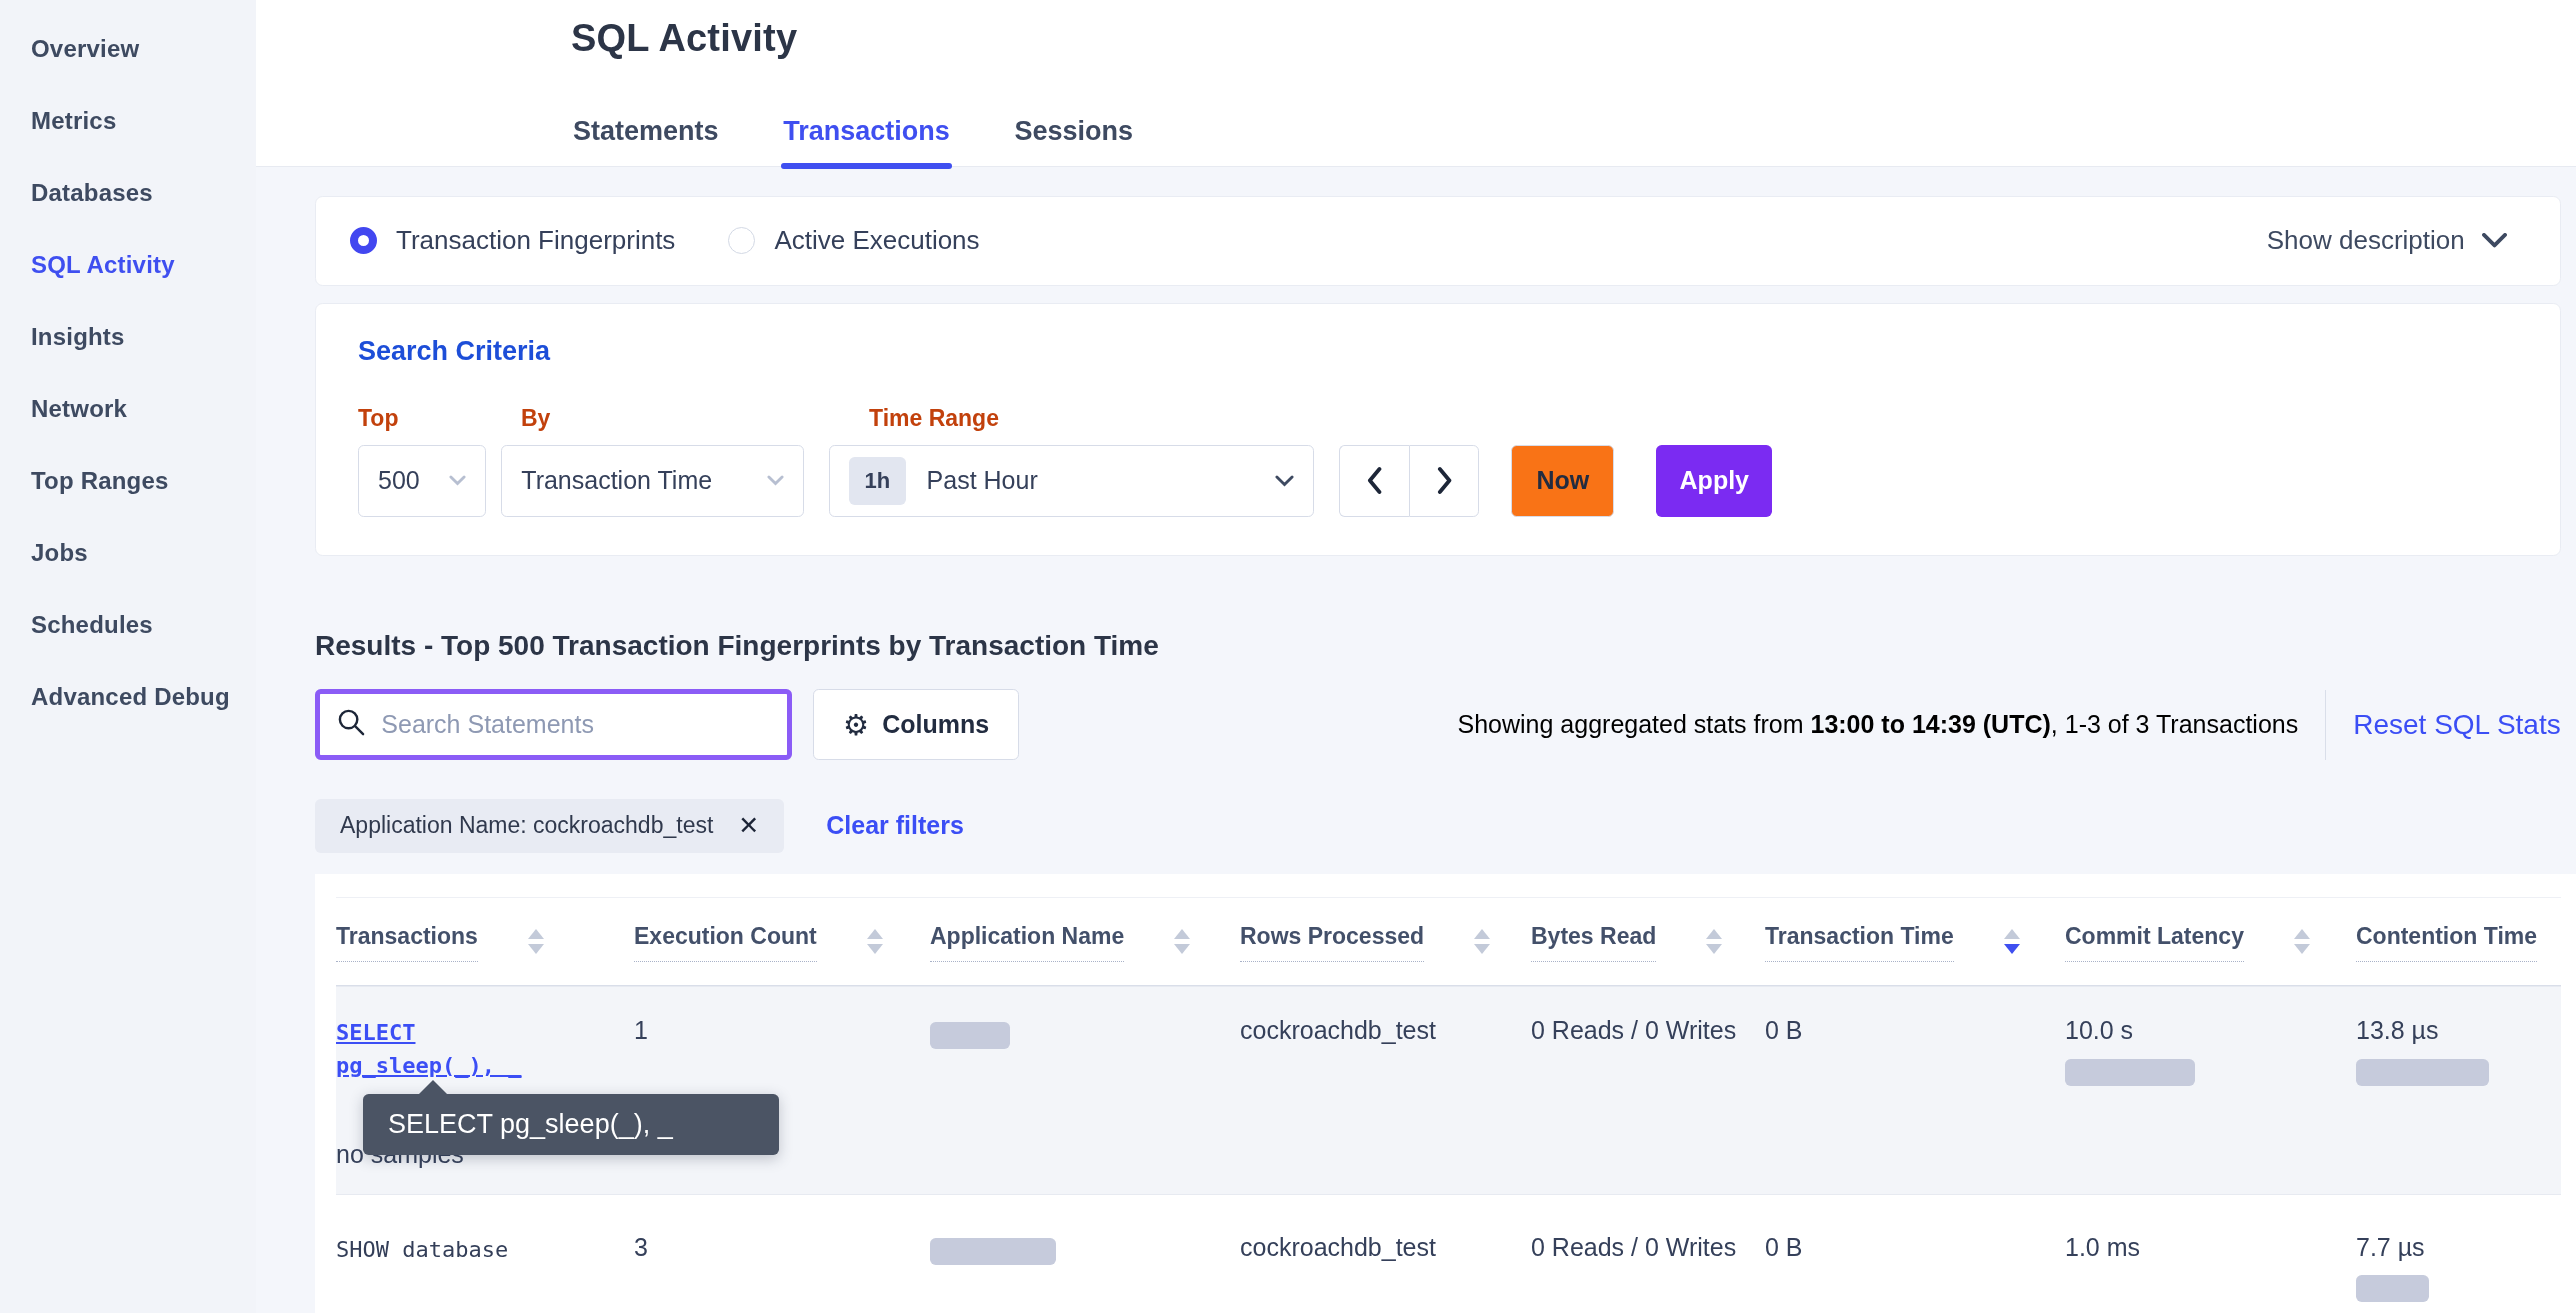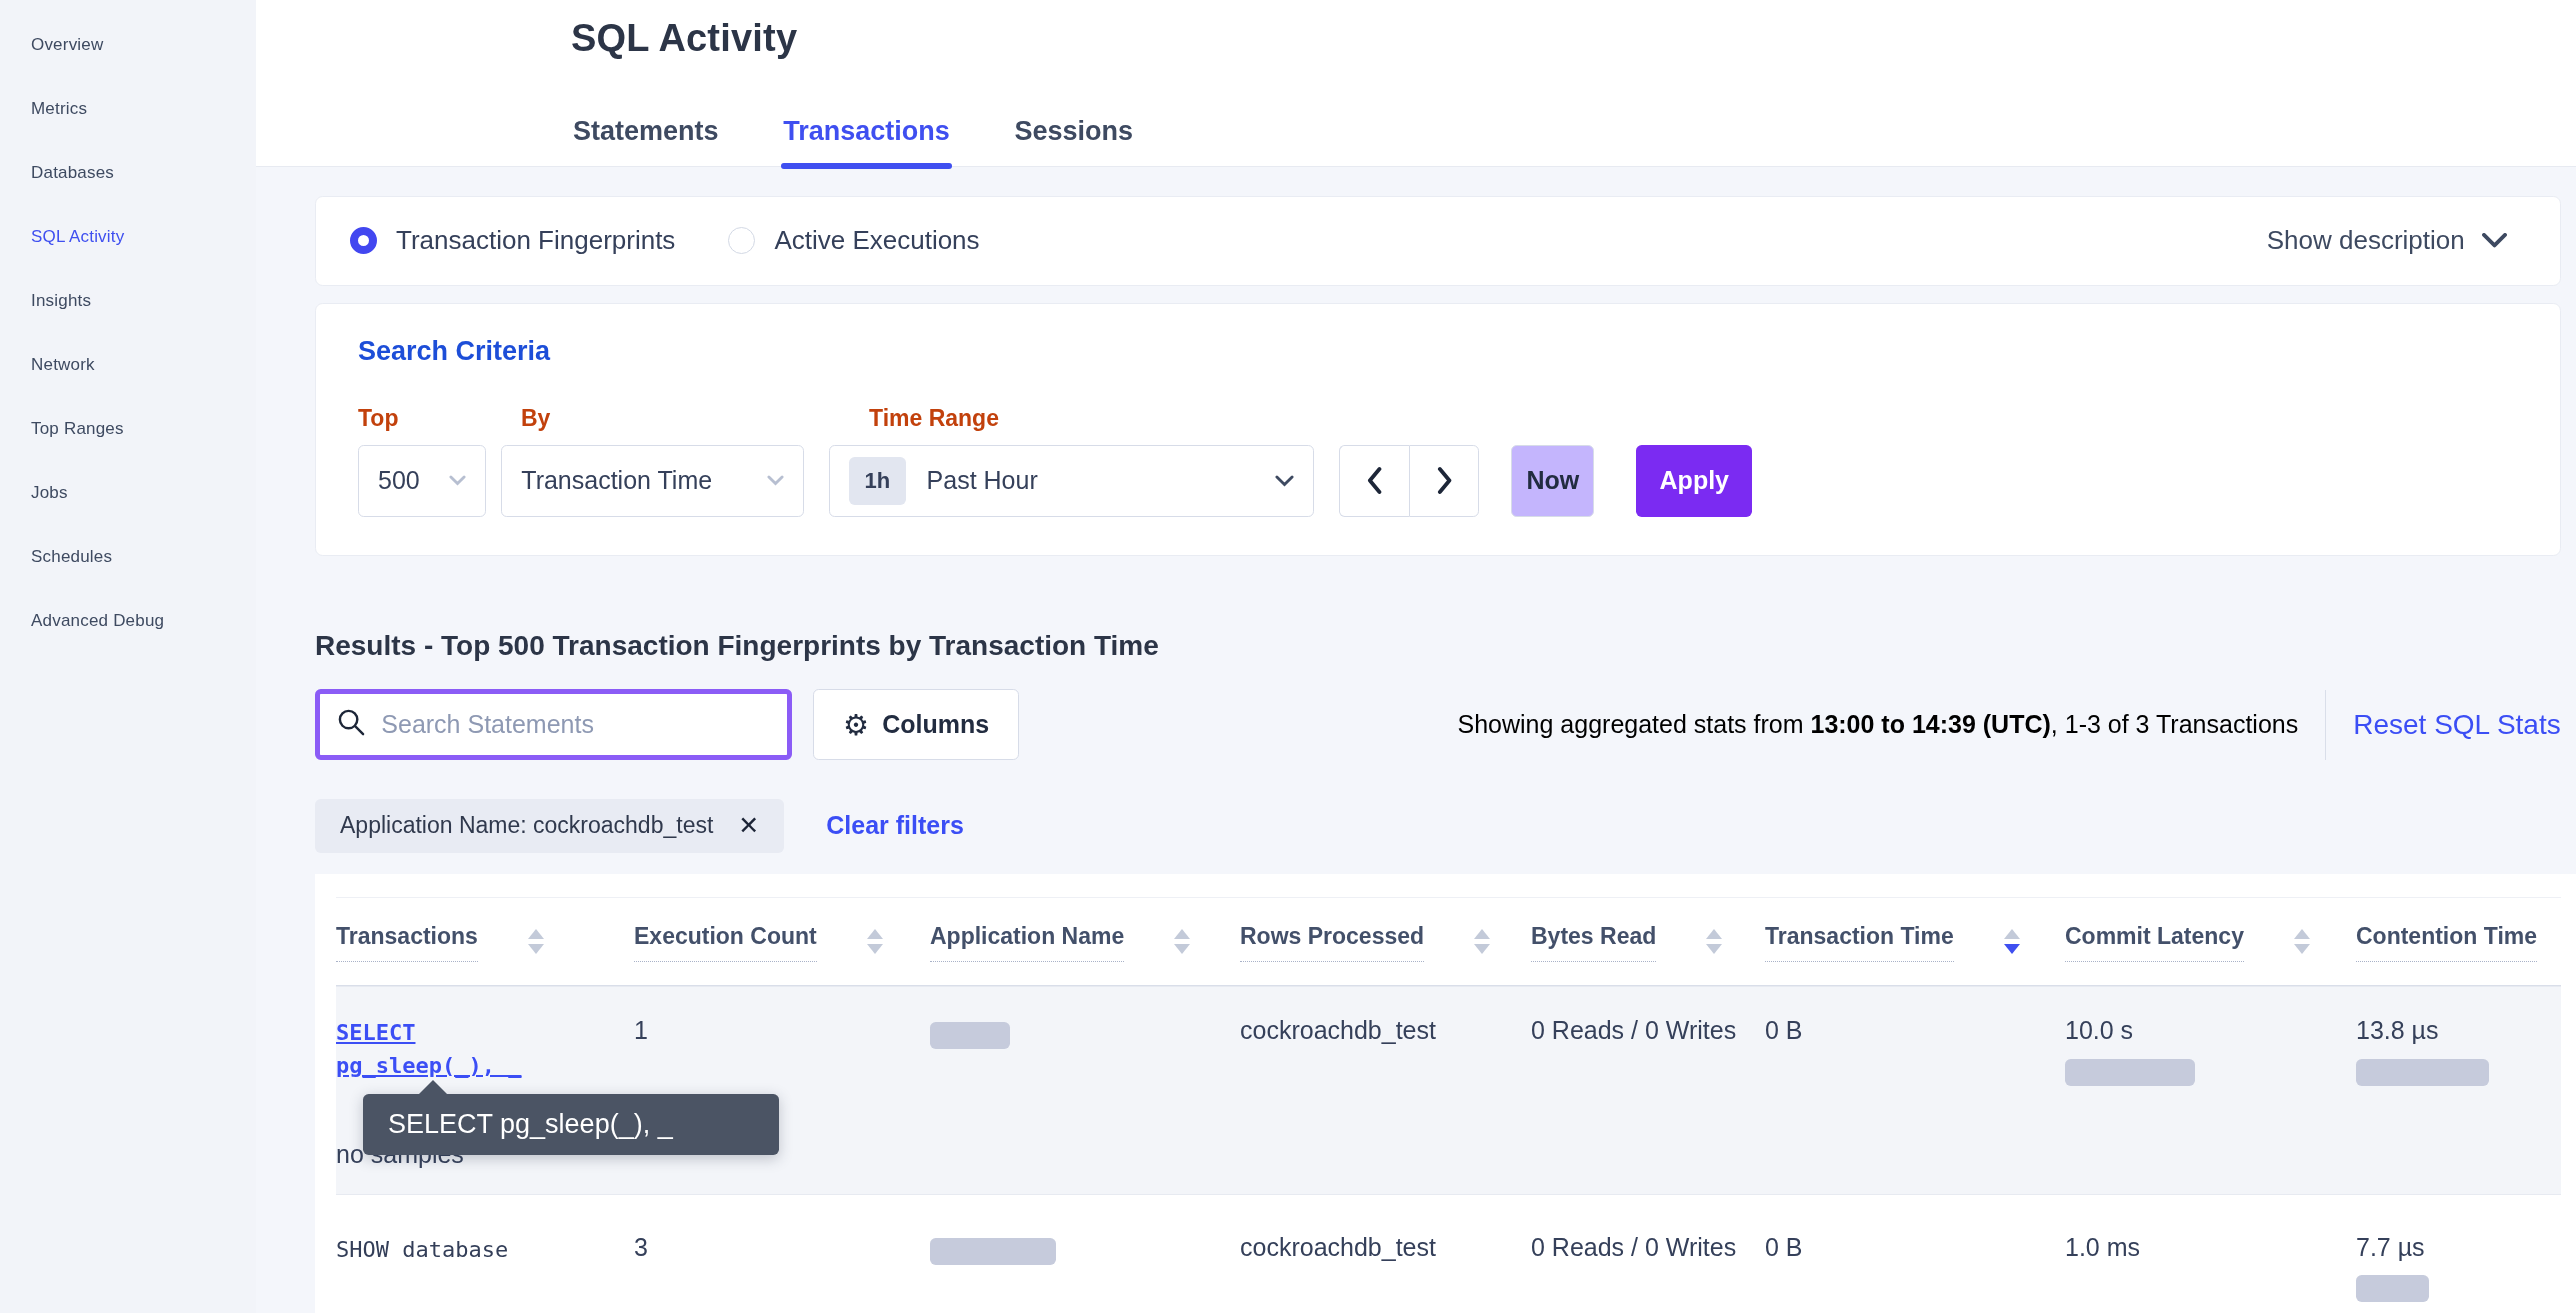--- a/index.html
+++ b/index.html
@@ -12,21 +12,21 @@
   }
   .app { display:flex; width:2576px; height:1314px; }
 
   
   .sidebar {
     width:256px; min-width:256px; height:100%;
     background:#f2f4f9;
     padding:13.3px 0 0 31px;
   }
   .side-item {
-    font-size:17px; font-weight:400; color:#3e4a61;
+    font-size:24px; font-weight:700; color:#3e4a61;
     padding:22px 0; cursor:pointer; letter-spacing:0.2px;
   }
   .side-item.active { color:#3f4ff0; }
 
   
   .main { flex:1; display:flex; flex-direction:column; height:100%; background:#f4f6fb; }
 
   .topbar { background:#ffffff; padding:17px 0 0 0; }
   .page-title {
     font-size:38px; font-weight:700; color:#2c3547;
@@ -82,21 +82,21 @@
     padding:11.4px 15.3px; margin-right:21px;
   }
   .nav-btns { display:flex; margin-left:25px; }
   .nav-btn {
     width:70px; height:72px; background:#fff; border:1px solid #d7dce8;
     display:flex; align-items:center; justify-content:center; cursor:pointer;
   }
   .nav-btn.prev { border-radius:5.7px 0 0 5.7px; border-right:none; }
   .nav-btn.next { border-radius:0 5.7px 5.7px 0; }
   .now-btn {
-    margin-left:32px; width:83px; height:72px; background:#c4b5fd; border:1px solid #d7dce8;
+    margin-left:32px; width:103px; height:72px; background:#f97316; border:1px solid #d7dce8;
     border-radius:5.7px; font-size:25px; font-weight:600; color:#222c40;
     display:flex; align-items:center; justify-content:center; cursor:pointer;
   }
   .apply-btn {
     margin-left:42px; width:116px; height:72px; background:#7b2bf2; border:none;
     border-radius:5.7px; font-size:25px; font-weight:700; color:#ffffff;
     display:flex; align-items:center; justify-content:center; cursor:pointer;
     font-family:"Liberation Sans", sans-serif;
   }
 

